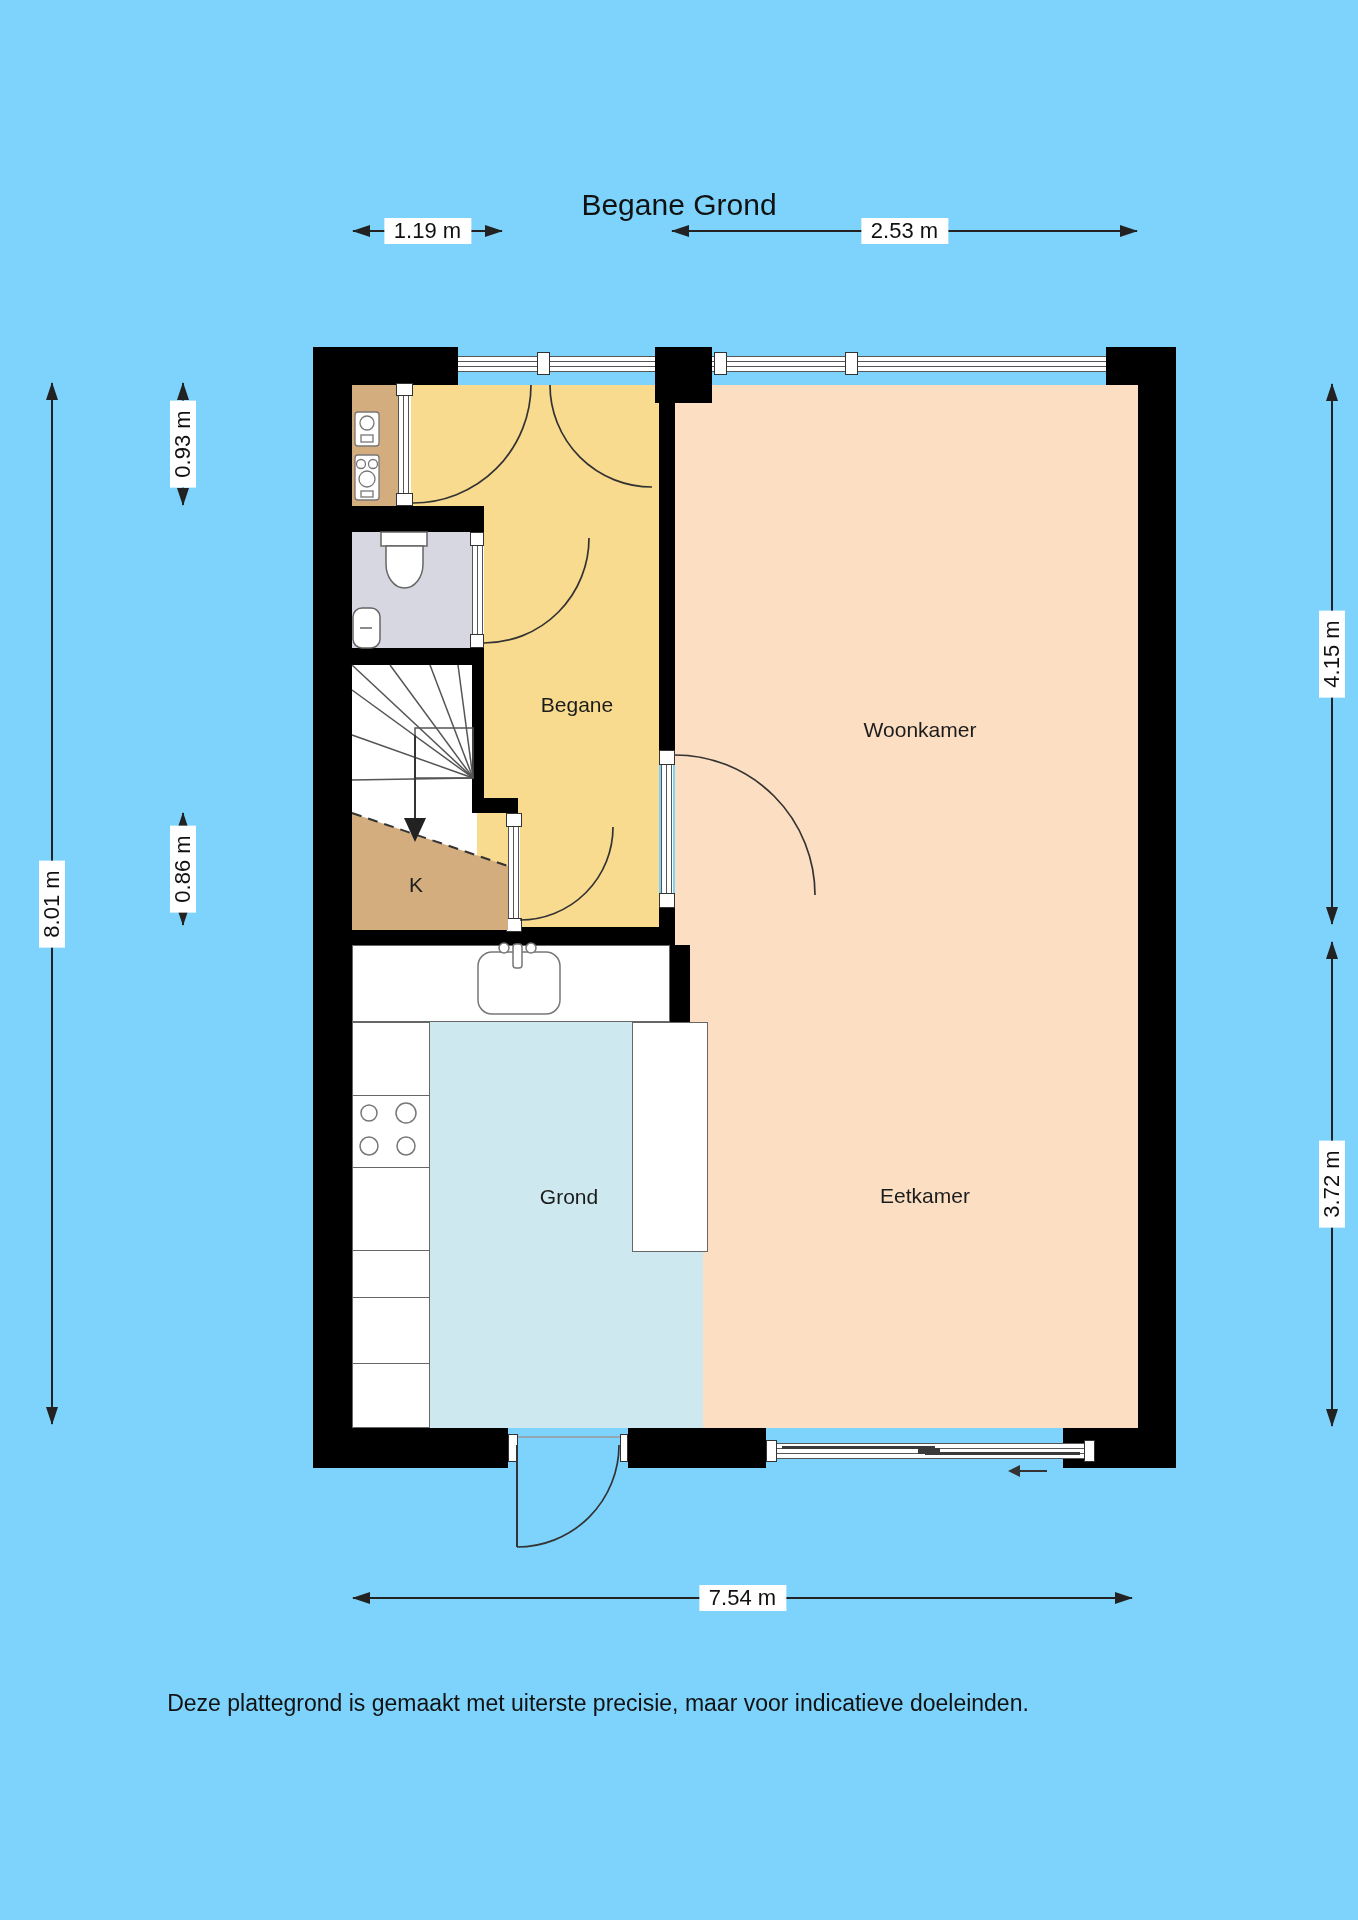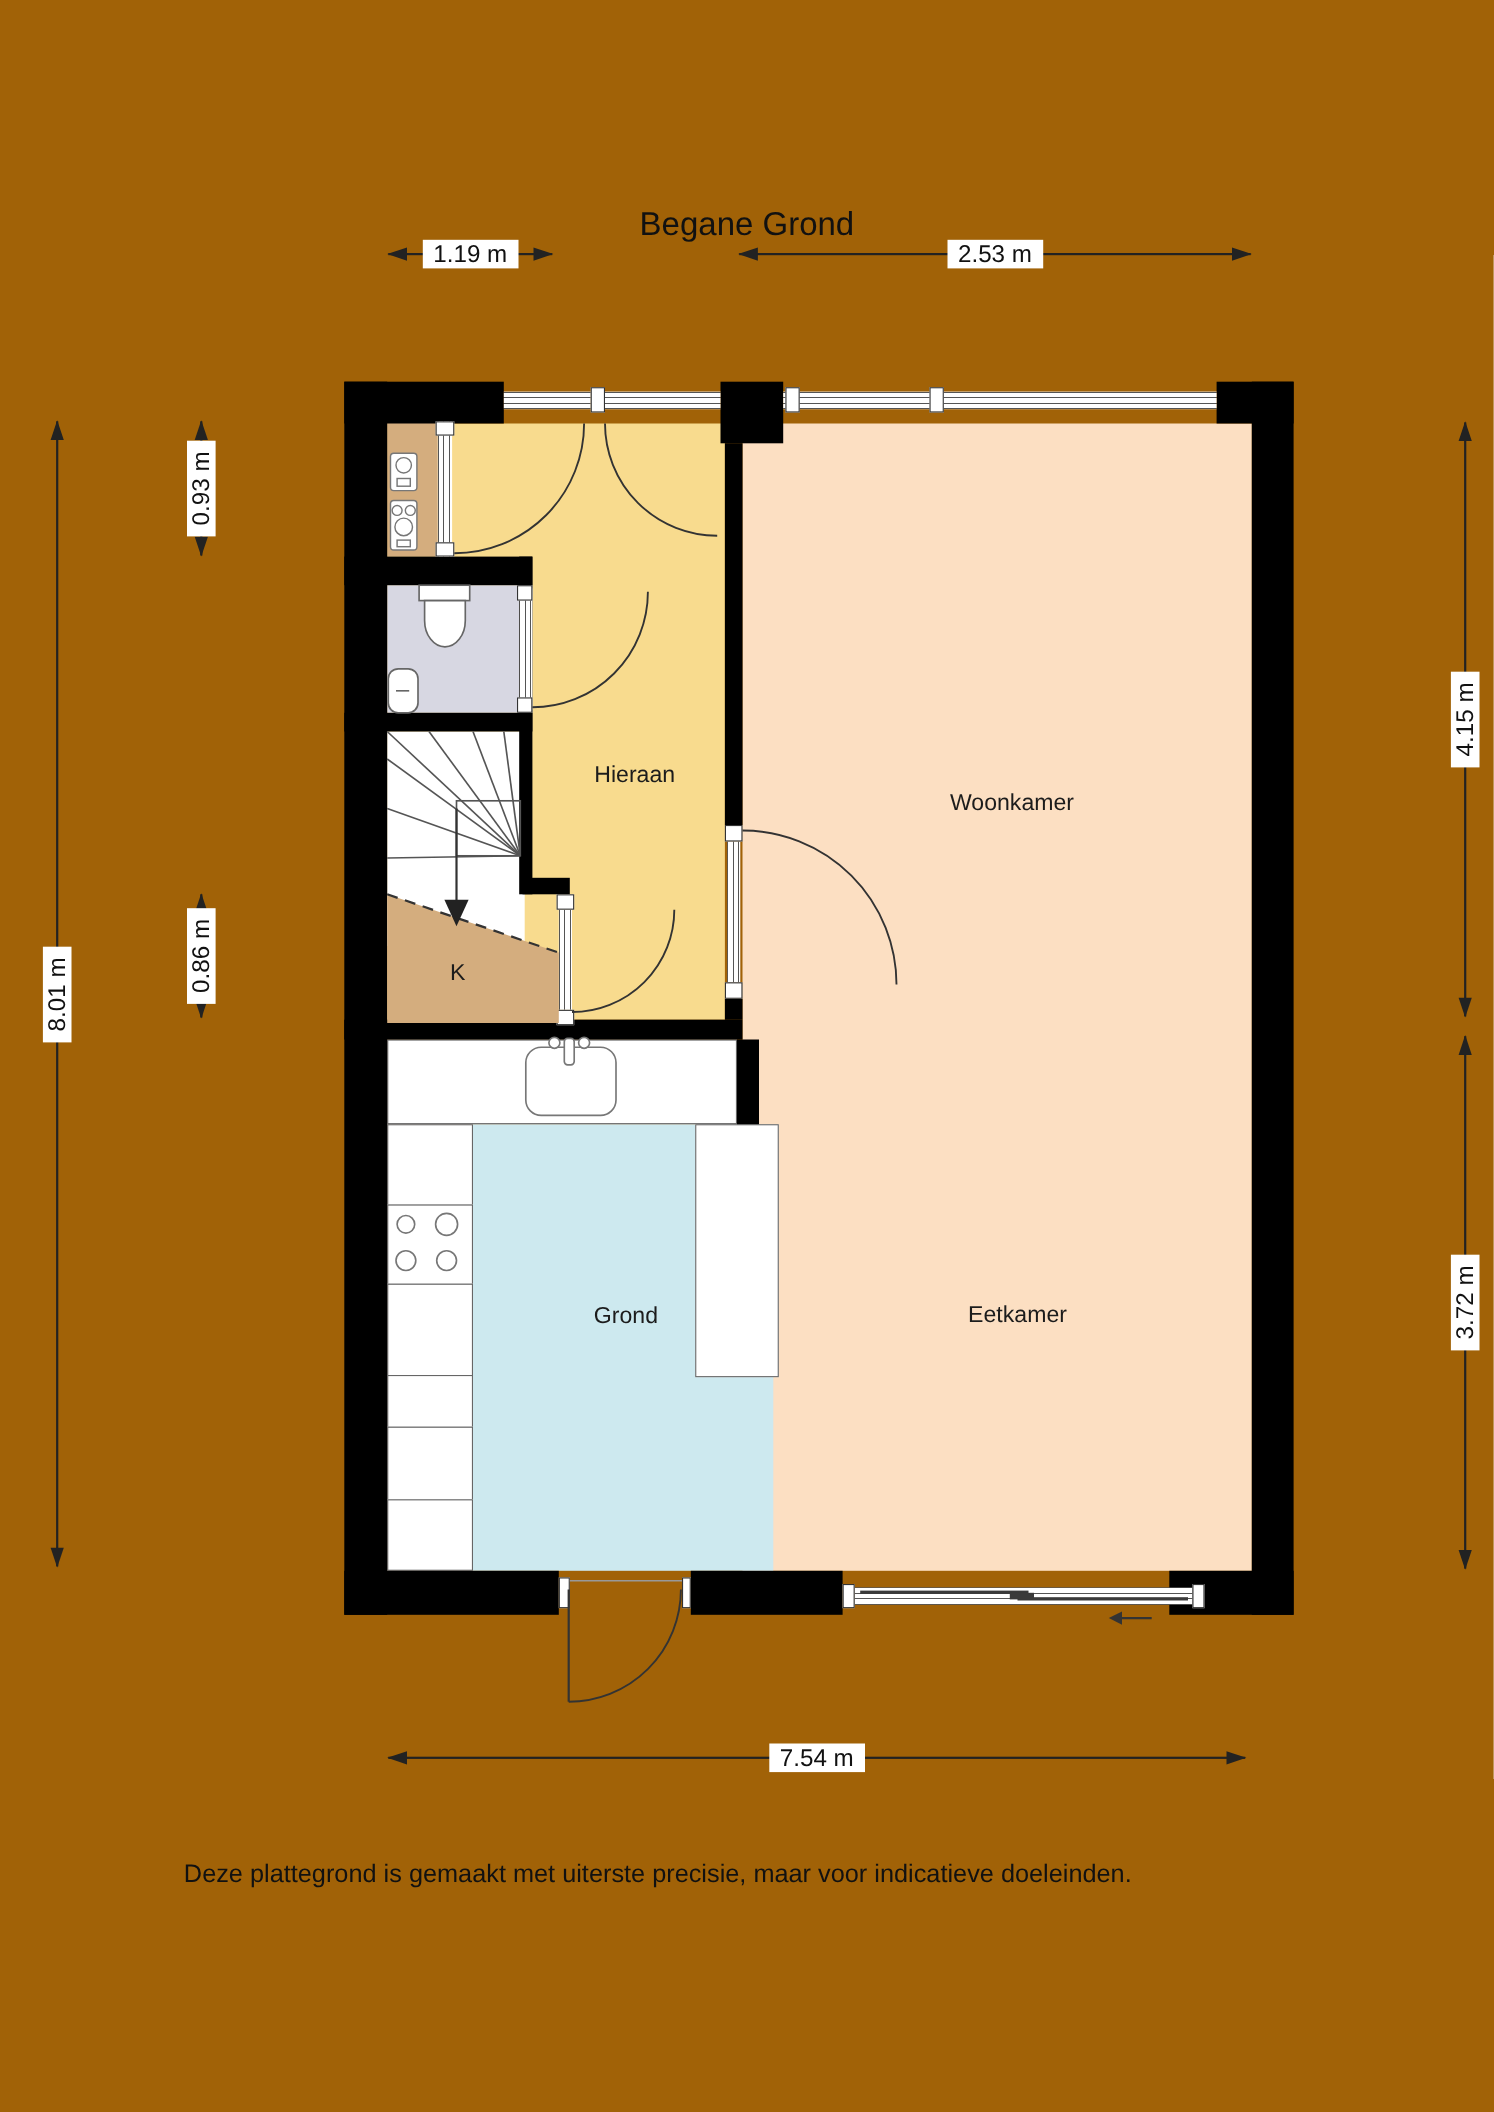--- a/index.html
+++ b/index.html
@@ -1,16 +1,16 @@
 <!DOCTYPE html>
 <html><head>
 <meta charset="utf-8">
 <style>
   html,body{margin:0;padding:0;background:#ffffff;}
-  #page{position:relative;width:1358px;height:1920px;background:#a16207;overflow:hidden;
+  #page{position:relative;width:1358px;height:1920px;background:#7dd3fc;overflow:hidden;
         font-family:"Liberation Sans","DejaVu Sans",sans-serif;color:#111;}
   .wall{position:absolute;background:#000;}
   .floor{position:absolute;}
   .room-label{position:absolute;transform:translate(-50%,-50%);font-size:21px;color:#1c1c1c;white-space:nowrap;}
   .jamb{position:absolute;background:#fff;border:1px solid #333;box-sizing:border-box;}
   .hband{position:absolute;background:repeating-linear-gradient(to bottom,#555 0 1px,#fff 1px 5px);}
   .vband{position:absolute;background:repeating-linear-gradient(to right,#555 0 1px,#fff 1px 5px);}
   .panel{position:absolute;background:#3a3a3a;}
   .counter{position:absolute;background:#fff;border:1px solid #666;box-sizing:border-box;}
   svg.overlay{position:absolute;left:0;top:0;pointer-events:none;}
@@ -175,21 +175,21 @@
       <circle cx="367" cy="423" r="7"></circle>
       <rect x="361" y="435" width="12" height="7"></rect>
       <rect x="355" y="455" width="24" height="45" rx="3"></rect>
       <circle cx="361" cy="464" r="4.5"></circle>
       <circle cx="373" cy="464" r="4.5"></circle>
       <circle cx="367" cy="479" r="8"></circle>
       <rect x="361" y="491" width="12" height="6"></rect>
     </g>
   </svg>
 
-  <div class="room-label" style="left:577px;top:705px">Hieraan</div>
+  <div class="room-label" style="left:577px;top:705px">Begane</div>
   <div class="room-label" style="left:920px;top:730px">Woonkamer</div>
   <div class="room-label" style="left:925px;top:1196px">Eetkamer</div>
   <div class="room-label" style="left:569px;top:1197px">Grond</div>
   <div class="room-label" style="left:416px;top:885px">K</div>
 
   <div class="hdim" style="left:353px;top:231px;width:149px">
     <span class="line"></span>
     <i class="ah left"></i>
     <i class="ah right"></i>
     <span class="lab">1.19 m</span>

